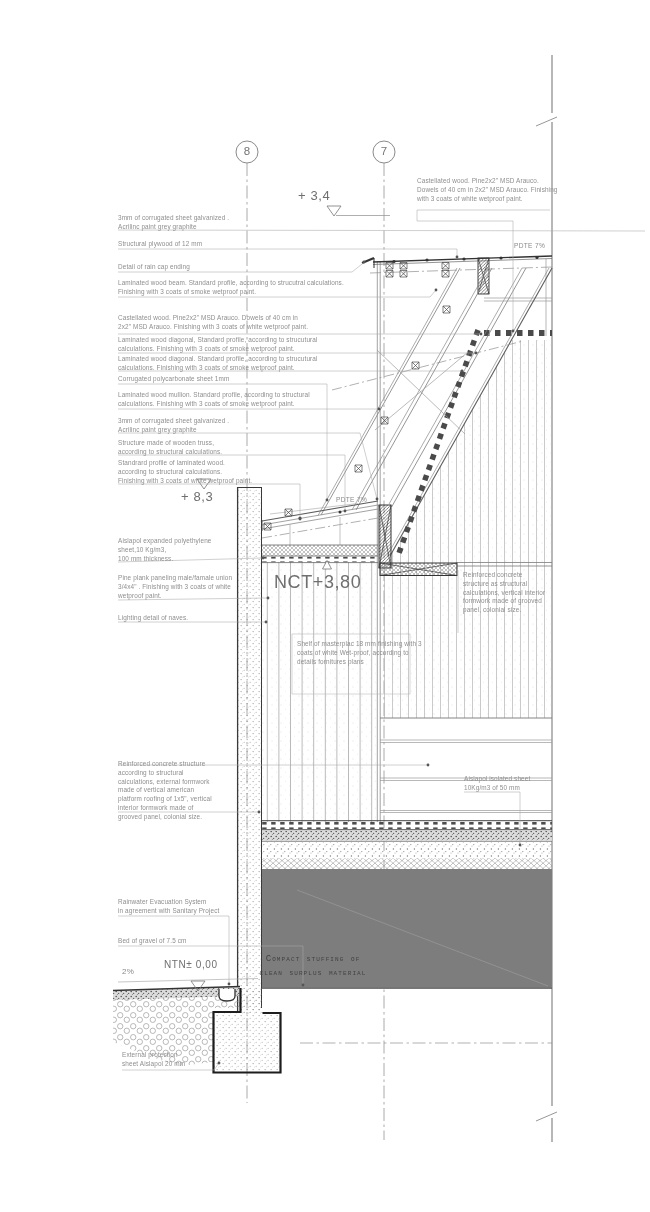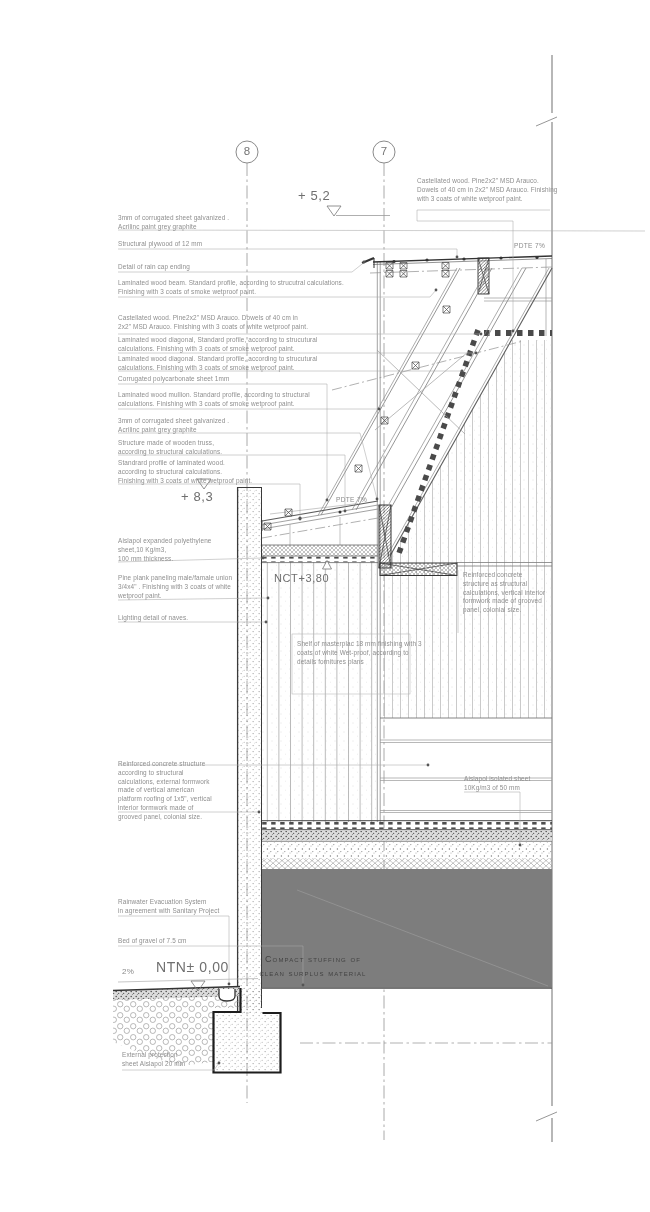--- a/index.html
+++ b/index.html
@@ -5,21 +5,21 @@
   html,body{margin:0;padding:0;background:#fff;}
   #sheet{position:relative;width:650px;height:1212px;background:#fff;overflow:hidden;
          font-family:"Liberation Sans",sans-serif;}
   #dwg{position:absolute;left:0;top:0;}
   .lbl{position:absolute;font-size:6.4px;line-height:1.38;color:#8e8e8e;
        white-space:pre-line;letter-spacing:.12px;}
   .lvl{position:absolute;font-size:13px;color:#6f6f6f;letter-spacing:.6px;white-space:pre;}
   .slope{position:absolute;font-size:6.6px;color:#8a8a8a;letter-spacing:.3px;}
   .gridnum{position:absolute;width:20px;text-align:center;font-size:11.5px;color:#767676;}
   .fillcap{position:absolute;font-variant:small-caps;font-size:9px;letter-spacing:1.1px;
-           color:#424242;text-align:center;white-space:pre-line;line-height:1.55;}
+           color:#424242;text-align:center;white-space:pre-line;line-height:1.55;font-family:Liberation Mono, monospace;}
 </style>
 </head>
 <body>
 
 <div id="sheet">
 
 <svg id="dwg" width="650" height="1212" viewBox="0 0 650 1212">
   <defs>
     <pattern id="stip" width="6" height="6" patternUnits="userSpaceOnUse">
       <circle cx="1.1" cy="1.6" r="0.55" fill="#8a8a8a"></circle>
@@ -271,24 +271,24 @@
     <path d="M336,215.5 H390" stroke="#9b9b9b"></path>
     <polygon points="197,479 211,479 204,489"></polygon>
     <polygon points="322.5,569 331.5,569 327,560.5" fill="#fff"></polygon>
     <polygon points="191,981 205,981 198,991"></polygon>
   </g>
 </svg>
 
 <div class="gridnum" style="left:237px;top:145px">8</div>
 <div class="gridnum" style="left:374px;top:145px">7</div>
 
-<div class="lvl" style="left:298px;top:188px">+ 5,2</div>
+<div class="lvl" style="left:298px;top:188px">+ 3,4</div>
 <div class="lvl" style="left:181px;top:489px">+ 8,3</div>
-<div class="lvl" style="left:274px;top:572px;font-size:11px">NCT+3,80</div>
-<div class="lvl" style="left:156px;top:959px;font-size:14px">NTN± 0,00</div>
+<div class="lvl" style="left:274px;top:572px;font-size:18px">NCT+3,80</div>
+<div class="lvl" style="left:164px;top:959px;font-size:10px">NTN± 0,00</div>
 <div class="slope" style="left:122px;top:967px;font-size:8px">2%</div>
 <div class="slope" style="left:514px;top:242px">PDTE 7%</div>
 <div class="slope" style="left:336px;top:496px">PDTE 7%</div>
 
 <div class="lbl" style="left:118px;top:214px;width:190px">3mm of corrugated sheet galvanized .
 Acrilinc paint grey graphite</div>
 <div class="lbl" style="left:118px;top:240px;width:190px">Structural plywood  of 12 mm</div>
 <div class="lbl" style="left:118px;top:263px;width:190px">Detail of rain cap ending</div>
 <div class="lbl" style="left:118px;top:279px;width:270px">Laminated wood beam. Standard profile, according to strucutral calculations.
 Finishing with 3 coats of smoke wetproof paint.</div>

